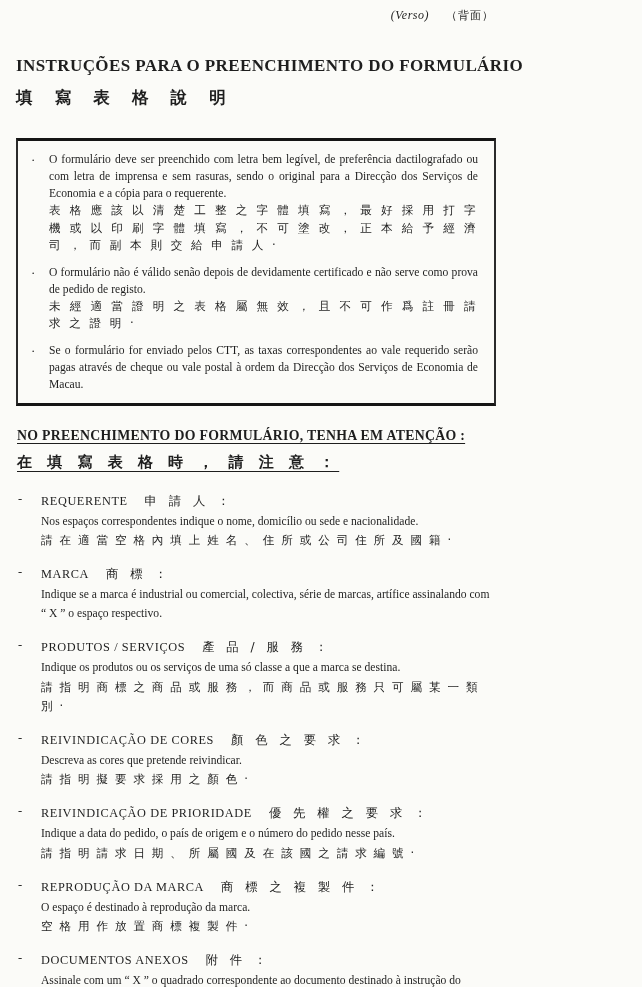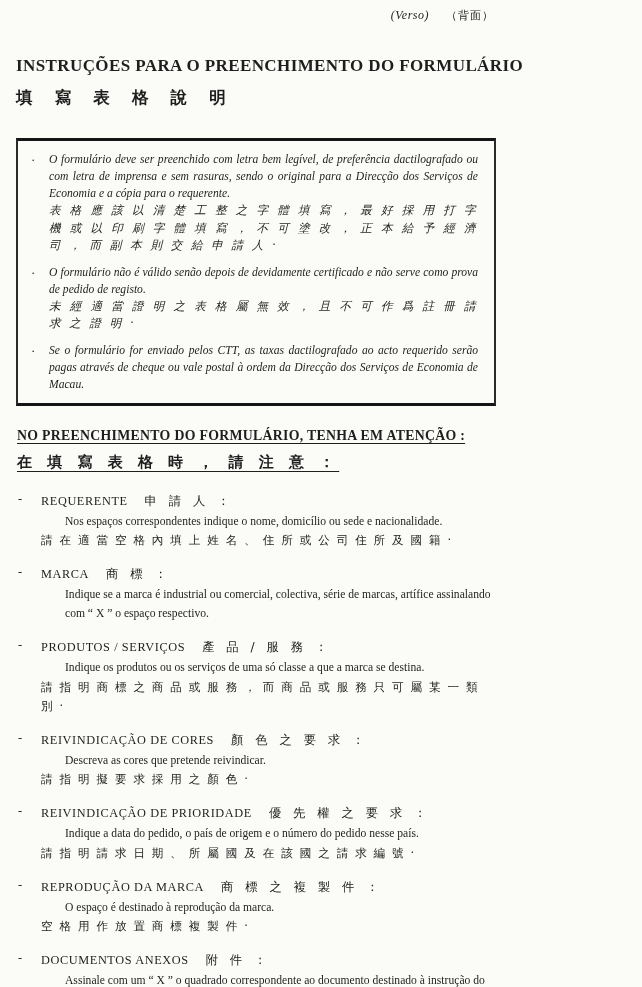--- a/index.html
+++ b/index.html
@@ -55,21 +55,21 @@
     padding: 10px 16px 10px 13px;
   }
   .bullet-row { display: flex; }
   .bullet-row + .bullet-row { margin-top: 9px; }
   .bullet-mark {
     width: 18px;
     flex: 0 0 18px;
     font-size: 13px;
     line-height: 17px;
   }
-  .bullet-body { flex: 1; font-style: italic; }
+  .bullet-body { flex: 1; }
   .b-pt {
     font-size: 11.6px;
     line-height: 17px;
     text-align: justify;
   }
   .b-zh {
     font-size: 11.6px;
     line-height: 17.5px;
     letter-spacing: 2.5px;
     text-align: justify;
@@ -119,21 +119,20 @@
   .item-title-zh {
     font-size: 12.3px;
     margin-left: 13px;
     letter-spacing: 4px;
     font-family: "DejaVu Sans", "Liberation Sans", sans-serif;
   }
   .item-desc-pt {
     margin-top: 2px;
     font-size: 11.6px;
     line-height: 18.5px;
-    margin-left: 24px;
   }
   .item-desc-zh {
     font-size: 11.6px;
     line-height: 19px;
     letter-spacing: 1.6px;
     font-family: "DejaVu Sans", "Liberation Sans", sans-serif;
   }
 </style>
 </head>
 <body>
@@ -162,21 +161,21 @@
       <div class="bullet-mark">·</div>
       <div class="bullet-body">
         <div class="b-pt">O formulário não é válido senão depois de devidamente certificado e não serve como prova de pedido de registo.</div>
         <div class="b-zh">未 經 適 當 證 明 之 表 格 屬 無 效 ， 且 不 可 作 爲 註 冊 請 求 之 證 明 ·</div>
       </div>
     </div>
 
     <div class="bullet-row">
       <div class="bullet-mark">·</div>
       <div class="bullet-body">
-        <div class="b-pt">Se o formulário for enviado pelos CTT, as taxas dactilografado ao acto requerido serão pagas através de cheque ou vale postal à ordem da Direcção dos Serviços de Economia de Macau.</div>
+        <div class="b-pt">Se o formulário for enviado pelos CTT, as taxas correspondentes ao vale requerido serão pagas através de cheque ou vale postal à ordem da Direcção dos Serviços de Economia de Macau.</div>
       </div>
     </div>
 
   </div>
 
   <div class="attn-heading">
     <div><span class="attn-pt">NO PREENCHIMENTO DO FORMULÁRIO, TENHA EM ATENÇÃO :</span></div>
     <div><span class="attn-zh">在 填 寫 表 格 時 ， 請 注 意 ：</span></div>
   </div>
 

